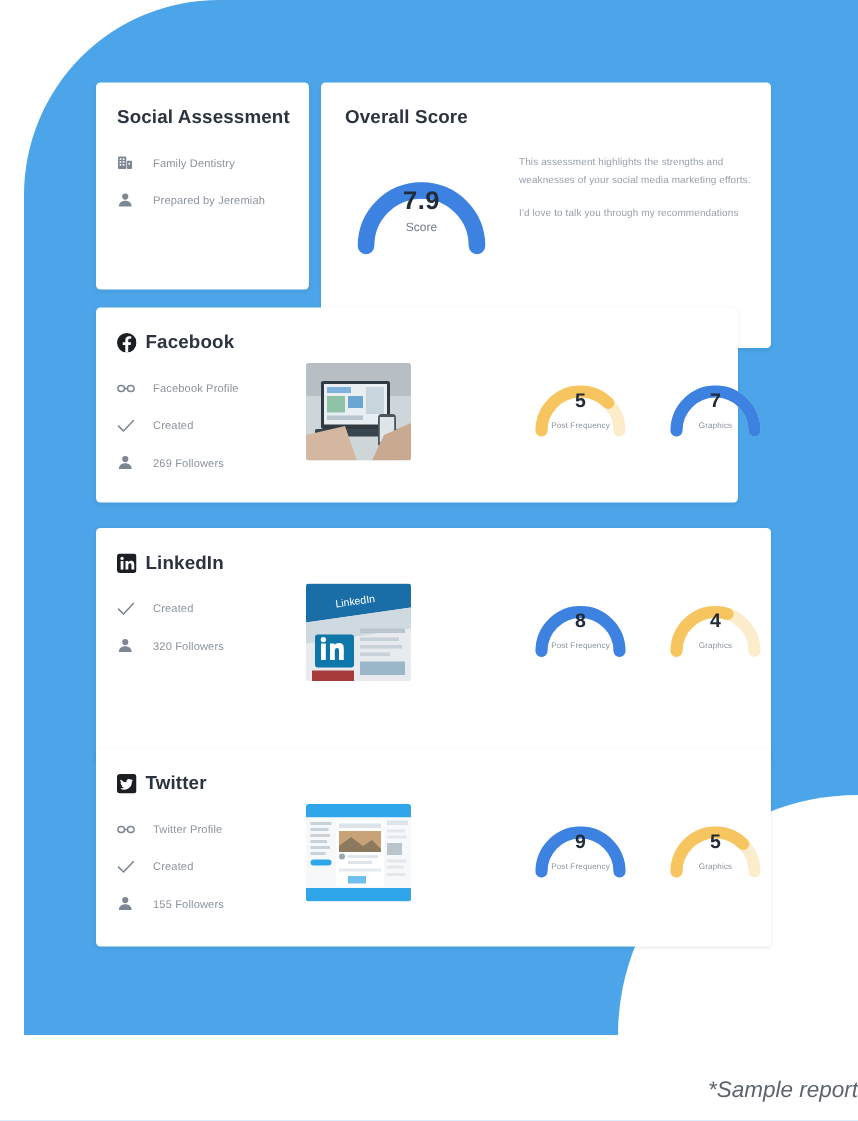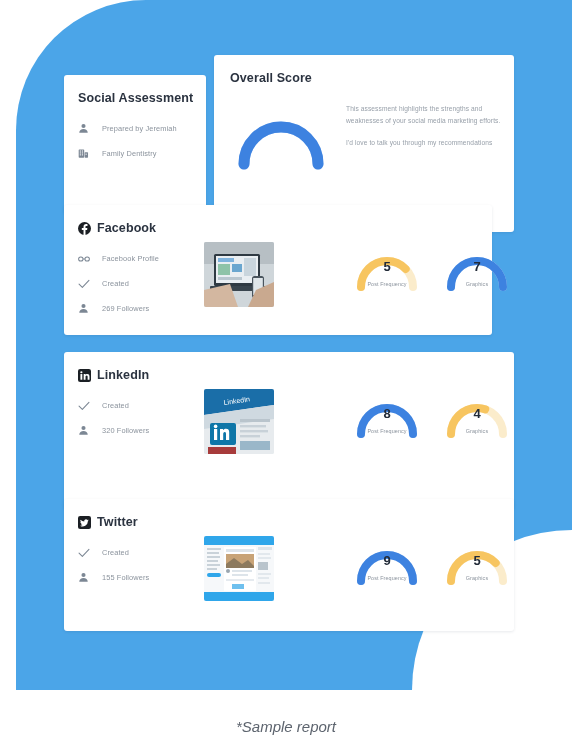--- a/index.html
+++ b/index.html
@@ -30,21 +30,21 @@
     border-top-left-radius: 160px;
   }
 
   
   .card {
     position: absolute;
     background: #ffffff;
     border-radius: 3px;
     box-shadow: 0 1px 3px rgba(20,40,70,.10);
   }
-  #card-assessment { left: 64px;  top: 55px;  width: 142px; height: 138px; margin-top: 20px; }
+  #card-assessment { left: 64px;  top: 55px;  width: 142px; height: 138px; }
   #card-score      { left: 214px; top: 55px;  width: 300px; height: 177px; }
   #card-facebook   { left: 64px;  top: 205px; width: 428px; height: 130px; }
   #card-linkedin   { left: 64px;  top: 352px; width: 450px; height: 157px; }
   #card-twitter    { left: 64px;  top: 499px; width: 450px; height: 132px; }
 
   .card-title {
     font-size: 12.5px;
     font-weight: bold;
     color: #2b3340;
     letter-spacing: .1px;
@@ -141,85 +141,89 @@
   .gauge-cap {
     position: absolute; left: -6px; right: -6px; top: 46px;
     text-align: center;
     font-size: 5.4px; color: #8b939d; letter-spacing: .1px;
   }
 
   
   #caption {
     position: absolute;
     left: 0; right: 0; top: 718px;
-    text-align: center;
+    text-align: right;
     font-size: 15px;
     font-style: italic;
     color: #5d646e;
     font-family: "Liberation Sans", sans-serif;
   }
 </style>
 </head>
 <body>
 
 <div id="page">
 
   <div id="blue-panel">
     <div id="blue-panel-notch"></div>
   </div>
 
   <div class="card" id="card-assessment">
     <div class="inner">
       <div class="card-title">Social Assessment</div>
       <div class="meta-list">
-
-        <div class="meta-row">
-          <span class="meta-ico">
-            <svg width="11" height="11" viewBox="0 0 16 16" fill="currentColor">
-              <circle cx="8" cy="4.4" r="3"></circle>
-              <path d="M1.8 14c0-3.4 2.8-5.4 6.2-5.4s6.2 2 6.2 5.4z"></path>
-            </svg>
-          </span>
-          <span class="meta-text">Prepared by Jeremiah</span>
-        </div>
 
         <div class="meta-row">
           <span class="meta-ico">
             <svg width="11" height="11" viewBox="0 0 16 16" fill="currentColor">
               <rect x="1" y="2" width="8" height="12" rx="1"></rect>
               <rect x="9.6" y="6" width="5" height="8" rx="1"></rect>
               <rect x="2.6" y="3.6" width="1.6" height="1.6" fill="#fff"></rect>
               <rect x="5.6" y="3.6" width="1.6" height="1.6" fill="#fff"></rect>
               <rect x="2.6" y="6.4" width="1.6" height="1.6" fill="#fff"></rect>
               <rect x="5.6" y="6.4" width="1.6" height="1.6" fill="#fff"></rect>
               <rect x="2.6" y="9.2" width="1.6" height="1.6" fill="#fff"></rect>
               <rect x="5.6" y="9.2" width="1.6" height="1.6" fill="#fff"></rect>
               <rect x="11" y="8.2" width="1.6" height="1.6" fill="#fff"></rect>
             </svg>
           </span>
           <span class="meta-text">Family Dentistry</span>
         </div>
 
+        <div class="meta-row">
+          <span class="meta-ico">
+            <svg width="11" height="11" viewBox="0 0 16 16" fill="currentColor">
+              <circle cx="8" cy="4.4" r="3"></circle>
+              <path d="M1.8 14c0-3.4 2.8-5.4 6.2-5.4s6.2 2 6.2 5.4z"></path>
+            </svg>
+          </span>
+          <span class="meta-text">Prepared by Jeremiah</span>
+        </div>
+
 
       </div>
     </div>
   </div>
 
   <div class="card" id="card-score">
     <div class="inner">
       <div class="card-title">Overall Score</div>
 
       <div id="score-body">
         <div id="score-gauge-wrap">
           <svg width="98" height="82" viewBox="0 0 98 82">
 
             <path d="M12 73 A37 37 0 1 1 86 73" fill="none" stroke="#bdd7f6" stroke-width="11" stroke-linecap="round"></path>
 
             <path d="M12 73 A37 37 0 1 1 86 73" fill="none" stroke="#3d82e0" stroke-width="11" stroke-linecap="round" stroke-dasharray="174.4 400"></path>
           </svg>
+          <div class="gauge-center" style="top:33px;">
+            <div id="score-value">7.9</div>
+            <div id="score-label">Score</div>
+          </div>
         </div>
 
         <div id="score-desc">
           <p>This assessment highlights the strengths and weaknesses of your social media marketing efforts.</p>
           <p>I'd love to talk you through my recommendations</p>
         </div>
       </div>
     </div>
   </div>
 
@@ -385,20 +389,30 @@
         <span>
           <svg class="brand-ico" viewBox="0 0 16 16">
             <rect width="16" height="16" rx="2.6" fill="#1b1f24"></rect>
             <path d="M13.2 5.1c-.4.18-.83.3-1.28.36.46-.28.81-.71.98-1.23-.43.26-.9.44-1.41.54a2.22 2.22 0 0 0-3.78 2.02A6.3 6.3 0 0 1 3.14 4.5a2.22 2.22 0 0 0 .69 2.96c-.36-.01-.7-.11-1-.27v.03a2.22 2.22 0 0 0 1.78 2.18c-.33.09-.68.1-1.02.04a2.22 2.22 0 0 0 2.07 1.54A4.46 4.46 0 0 1 2.5 11.9a6.29 6.29 0 0 0 9.68-5.3v-.29c.42-.3.79-.69 1.02-1.2z" fill="#fff"></path>
           </svg>
         </span>
         <span class="card-title">Twitter</span>
       </div>
 
       <div class="meta-list">
+        <div class="meta-row">
+          <span class="meta-ico">
+            <svg width="12" height="8" viewBox="0 0 20 10" fill="none" stroke="currentColor" stroke-width="1.7">
+              <rect x="1" y="1.6" width="7.4" height="6.8" rx="3.4"></rect>
+              <rect x="11.6" y="1.6" width="7.4" height="6.8" rx="3.4"></rect>
+              <path d="M8.6 5h2.8"></path>
+            </svg>
+          </span>
+          <span class="meta-text">Twitter Profile</span>
+        </div>
         <div class="meta-row">
           <span class="meta-ico">
             <svg width="12" height="10" viewBox="0 0 16 13" fill="none" stroke="currentColor" stroke-width="1.4" stroke-linecap="round" stroke-linejoin="round">
               <path d="M1.4 6.6 L5.8 11 L14.6 1.6"></path>
             </svg>
           </span>
           <span class="meta-text">Created</span>
         </div>
         <div class="meta-row">
           <span class="meta-ico">

